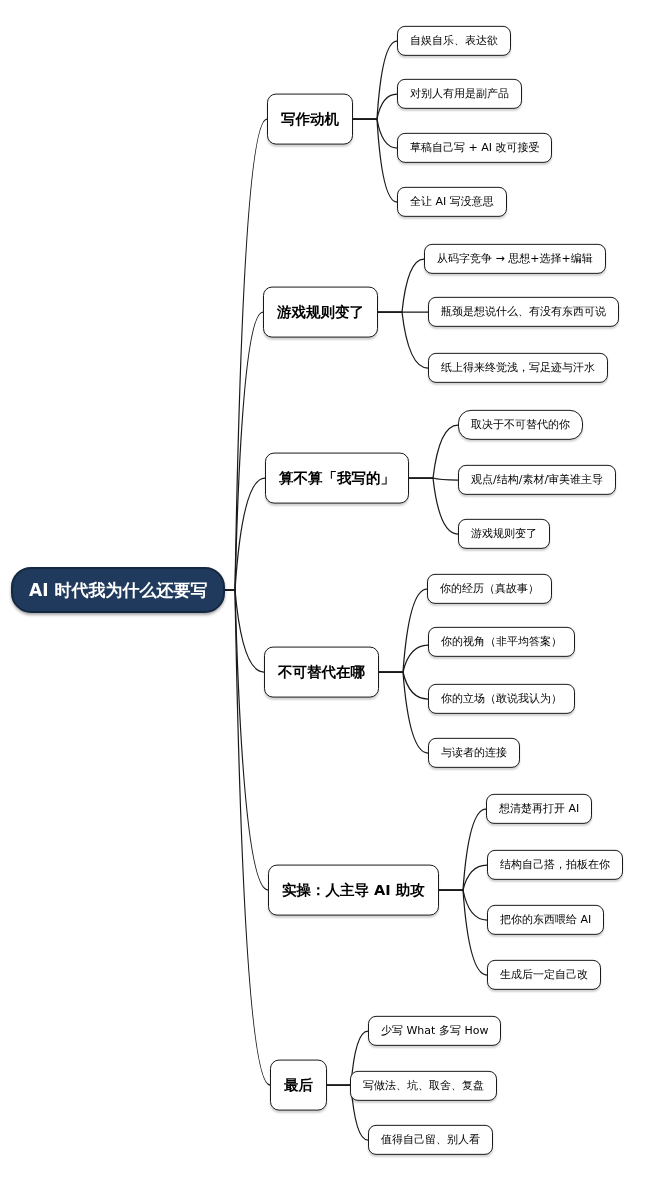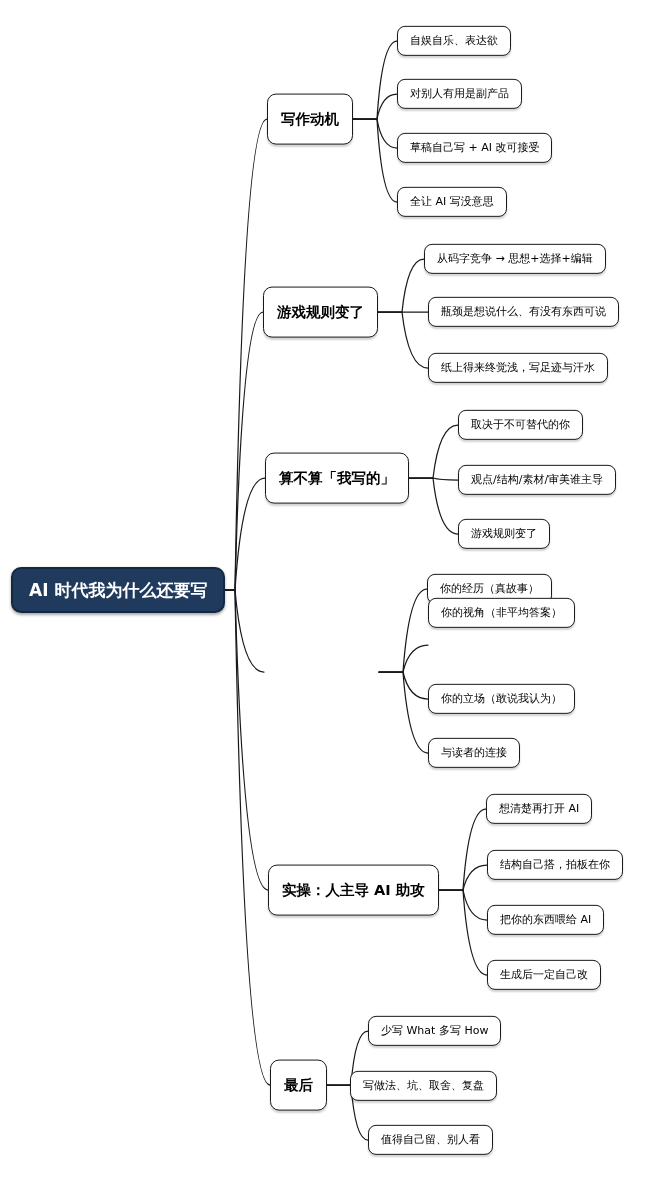--- a/index.html
+++ b/index.html
@@ -46,21 +46,21 @@
     padding: 15px 13px;
     border-radius: 9px;
   }
   .node.root {
     background: #1f3a5c;
     color: #ffffff;
     border: 2px solid #142941;
     font-weight: bold;
     font-size: 17px;
     padding: 10px 16px;
-    border-radius: 10px;
+    border-radius: 20px;
     box-shadow: 0 2px 3px rgba(0,0,0,0.35);
   }
 </style>
 </head>
 <body>
 
 <div id="canvas">
   <svg id="edges" width="654" height="1178" viewBox="0 0 654 1178" xmlns="http://www.w3.org/2000/svg">
       <path d="M 225 590 L 235 590 Q 243 119 267 119"></path>
       <path d="M 353 119 L 377 119 Q 382 41 397 41"></path>
@@ -94,25 +94,26 @@
 <div class="node branch" style="left: 267px; top: 119px;">写作动机</div>
     <div class="node child" style="left: 397px; top: 41px;">自娱自乐、表达欲</div>
     <div class="node child" style="left: 397px; top: 94px;">对别人有用是副产品</div>
     <div class="node child" style="left: 397px; top: 148px;">草稿自己写 + AI 改可接受</div>
     <div class="node child" style="left: 397px; top: 202px;">全让 AI 写没意思</div>
     <div class="node branch" style="left: 263px; top: 312px;">游戏规则变了</div>
     <div class="node child" style="left: 424px; top: 259px;">从码字竞争 → 思想+选择+编辑</div>
     <div class="node child" style="left: 428px; top: 312px;">瓶颈是想说什么、有没有东西可说</div>
     <div class="node child" style="left: 428px; top: 368px;">纸上得来终觉浅，写足迹与汗水</div>
     <div class="node branch" style="left: 265px; top: 478px;">算不算「我写的」</div>
-    <div class="node child" style="left: 458px; top: 425px;">取决于不可替代的你</div>
+    <div class="node child" style="left: 458px; top: 425px; border-radius: 13px;">取决于不可替代的你</div>
     <div class="node child" style="left: 458px; top: 480px;">观点/结构/素材/审美谁主导</div>
     <div class="node child" style="left: 458px; top: 534px;">游戏规则变了</div>
+    <div class="node branch" style="left: 264px; top: 672px;">不可替代在哪</div>
     <div class="node child" style="left: 427px; top: 589px;">你的经历（真故事）</div>
-    <div class="node child" style="left: 428px; top: 613px;">你的视角（非平均答案）</div>
+    <div class="node child" style="left: 428px; top: 642px;">你的视角（非平均答案）</div>
     <div class="node child" style="left: 428px; top: 699px; text-align: right;">你的立场（敢说我认为）</div>
     <div class="node child" style="left: 428px; top: 753px;">与读者的连接</div>
     <div class="node branch" style="left: 268px; top: 890px;">实操：人主导 AI 助攻</div>
     <div class="node child" style="left: 486px; top: 809px;">想清楚再打开 AI</div>
     <div class="node child" style="left: 487px; top: 865px;">结构自己搭，拍板在你</div>
     <div class="node child" style="left: 487px; top: 920px;">把你的东西喂给 AI</div>
     <div class="node child" style="left: 487px; top: 975px;">生成后一定自己改</div>
     <div class="node branch" style="left: 270px; top: 1085px;">最后</div>
     <div class="node child" style="left: 368px; top: 1031px;">少写 What 多写 How</div>
     <div class="node child" style="left: 350px; top: 1086px;">写做法、坑、取舍、复盘</div>

